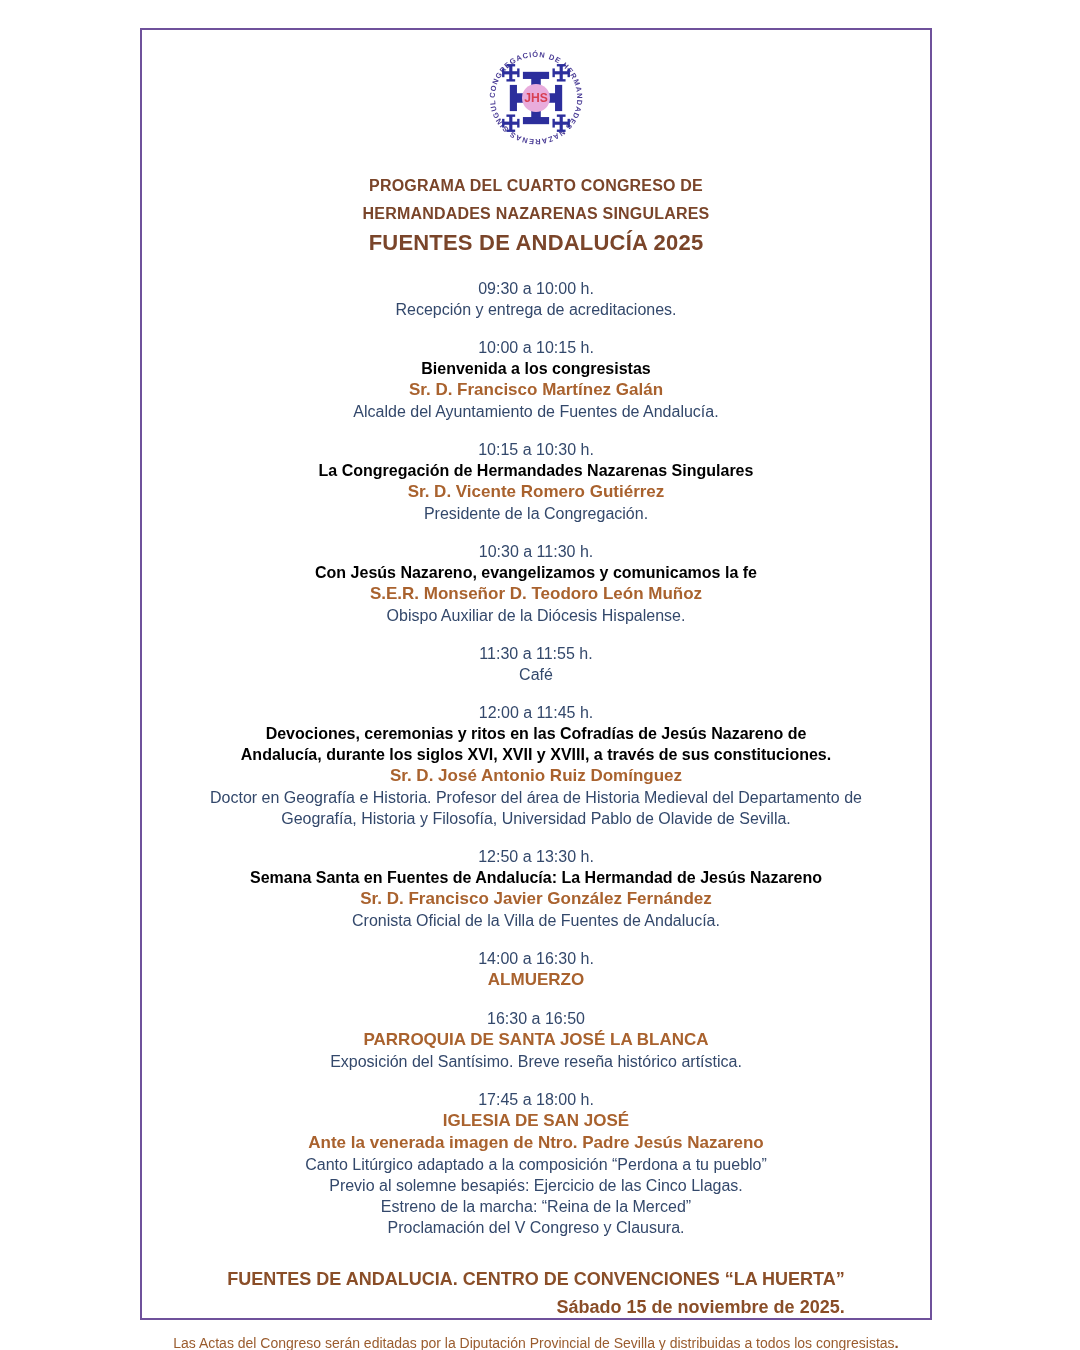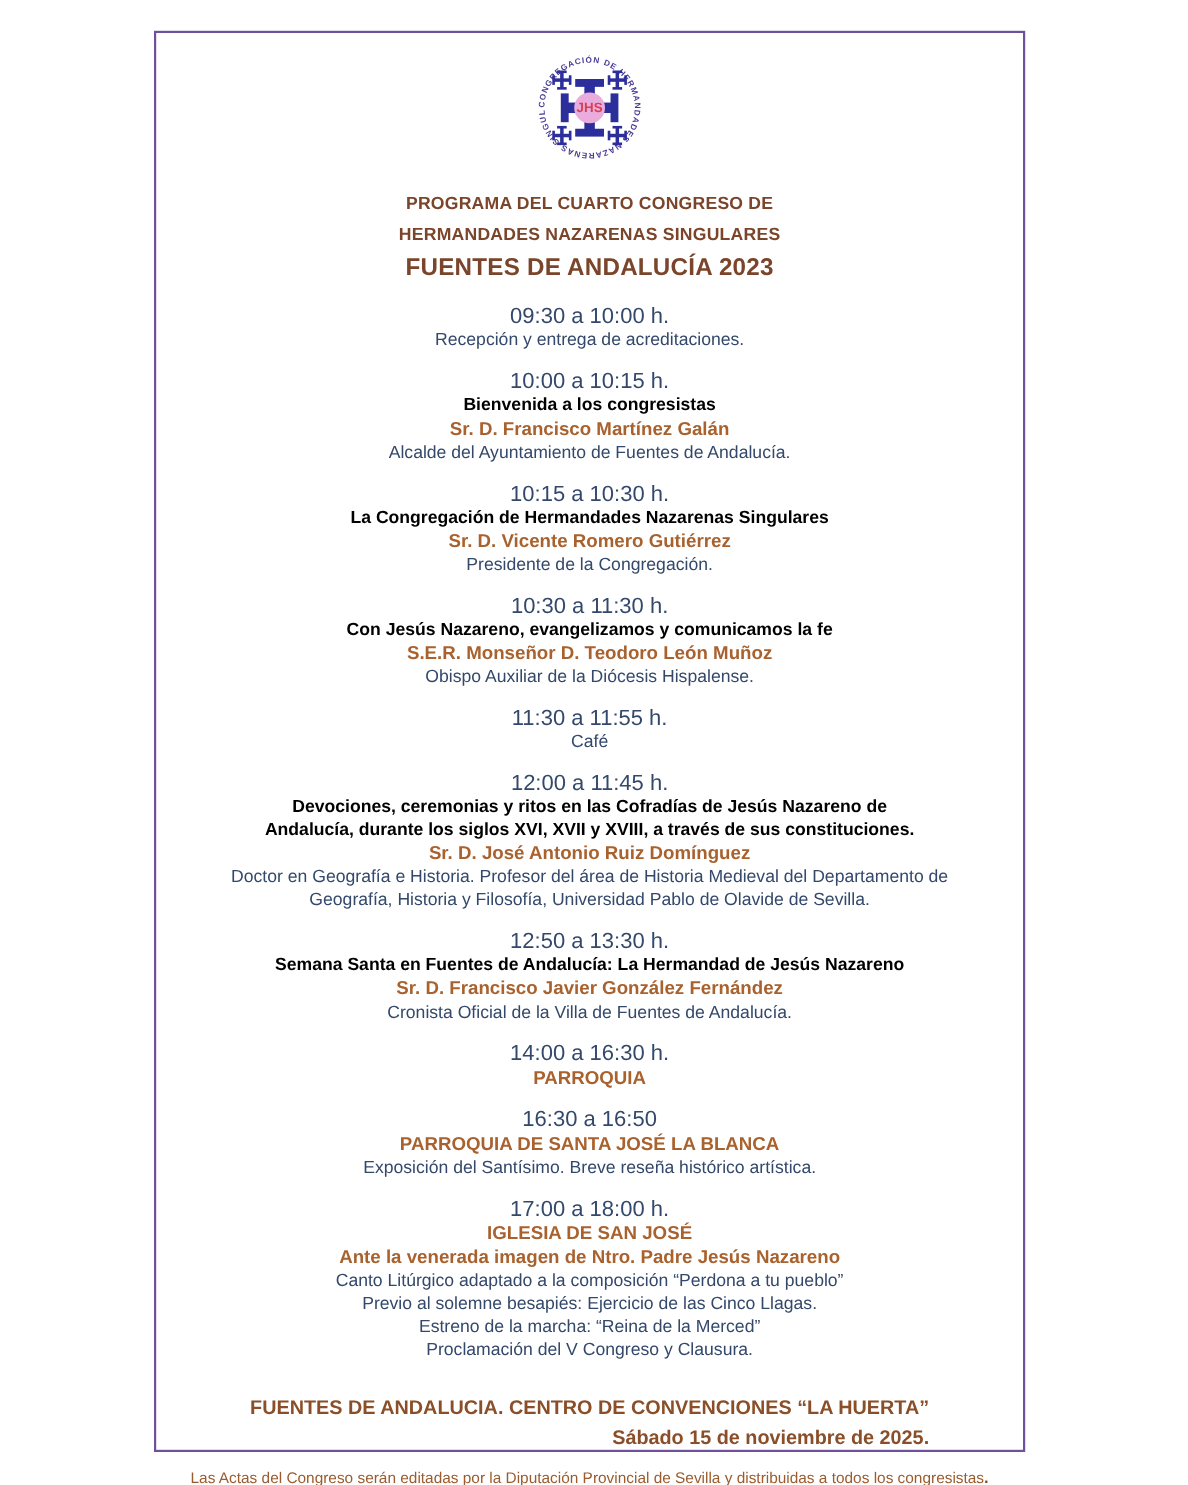--- a/index.html
+++ b/index.html
@@ -12,21 +12,21 @@
     border:2px solid #6F519B;background:#ffffff;
     display:flex;flex-direction:column;align-items:center;
     box-sizing:border-box;padding-top:12px;
   }
   .logo-wrap{width:112px;height:112px;}
   .title{margin-top:18px;text-align:center;color:#7A452A;font-weight:bold;}
   .title .tl{font-size:16px;line-height:28px;letter-spacing:0.2px;}
   .title .tl3{font-size:22px;line-height:30px;}
   .schedule{margin-top:20px;text-align:center;width:740px;}
   .block{margin-bottom:17px;}
-  .t-time{font-size:20px;line-height:21px;color:#33486B;}
+  .t-time{font-size:16px;line-height:21px;color:#33486B;}
   .t-heading{font-size:16px;line-height:21px;color:#000000;font-weight:bold;}
   .t-name{font-size:17px;line-height:22px;color:#A9622E;font-weight:bold;}
   .t-body{font-size:16px;line-height:21px;color:#33486B;}
   .footer-venue{margin-top:10px;text-align:right;color:#8A4E28;font-weight:bold;
     font-size:18px;line-height:28px;}
   .footer-note{margin-top:13px;text-align:center;color:#9A5C2E;font-size:14px;line-height:18px;}
   .footer-note .dot{font-weight:bold;color:#8A4E28;font-size:15px;}
 </style>
 </head>
 <body>
@@ -57,21 +57,21 @@
         <use href="#cp" transform="translate(87,87) scale(0.85)"></use>
       </g>
       <circle cx="60" cy="60" r="15" fill="#E9ACDC"></circle>
       <text x="60" y="64.5" text-anchor="middle" font-size="13" font-weight="bold" fill="#D83F52">JHS</text>
     </svg>
   </div>
 
   <div class="title">
     <div class="tl">PROGRAMA DEL CUARTO CONGRESO DE</div>
     <div class="tl">HERMANDADES NAZARENAS SINGULARES</div>
-    <div class="tl tl3">FUENTES DE ANDALUCÍA 2023</div>
+    <div class="tl tl3">FUENTES DE ANDALUCÍA 2025</div>
   </div>
 
   <div class="schedule">
       <div class="block">
         <div class="t-time">09:30 a 10:00 h.</div>
         <div class="t-body">Recepción y entrega de acreditaciones.</div>
       </div>
       <div class="block">
         <div class="t-time">10:00 a 10:15 h.</div>
         <div class="t-heading">Bienvenida a los congresistas</div>
@@ -103,29 +103,29 @@
         <div class="t-body">Geografía, Historia y Filosofía, Universidad Pablo de Olavide de Sevilla.</div>
       </div>
       <div class="block">
         <div class="t-time">12:50 a 13:30 h.</div>
         <div class="t-heading">Semana Santa en Fuentes de Andalucía: La Hermandad de Jesús Nazareno</div>
         <div class="t-name">Sr. D. Francisco Javier González Fernández</div>
         <div class="t-body">Cronista Oficial de la Villa de Fuentes de Andalucía.</div>
       </div>
       <div class="block">
         <div class="t-time">14:00 a 16:30 h.</div>
-        <div class="t-name">PARROQUIA</div>
+        <div class="t-name">ALMUERZO</div>
       </div>
       <div class="block">
         <div class="t-time">16:30 a 16:50</div>
         <div class="t-name">PARROQUIA DE SANTA JOSÉ LA BLANCA</div>
         <div class="t-body">Exposición del Santísimo. Breve reseña histórico artística.</div>
       </div>
       <div class="block">
-        <div class="t-time">17:00 a 18:00 h.</div>
+        <div class="t-time">17:45 a 18:00 h.</div>
         <div class="t-name">IGLESIA DE SAN JOSÉ</div>
         <div class="t-name">Ante la venerada imagen de Ntro. Padre Jesús Nazareno</div>
         <div class="t-body">Canto Litúrgico adaptado a la composición “Perdona a tu pueblo”</div>
         <div class="t-body">Previo al solemne besapiés: Ejercicio de las Cinco Llagas.</div>
         <div class="t-body">Estreno de la marcha: “Reina de la Merced”</div>
         <div class="t-body">Proclamación del V Congreso y Clausura.</div>
       </div>
     </div>
 
   <div class="footer-venue">

